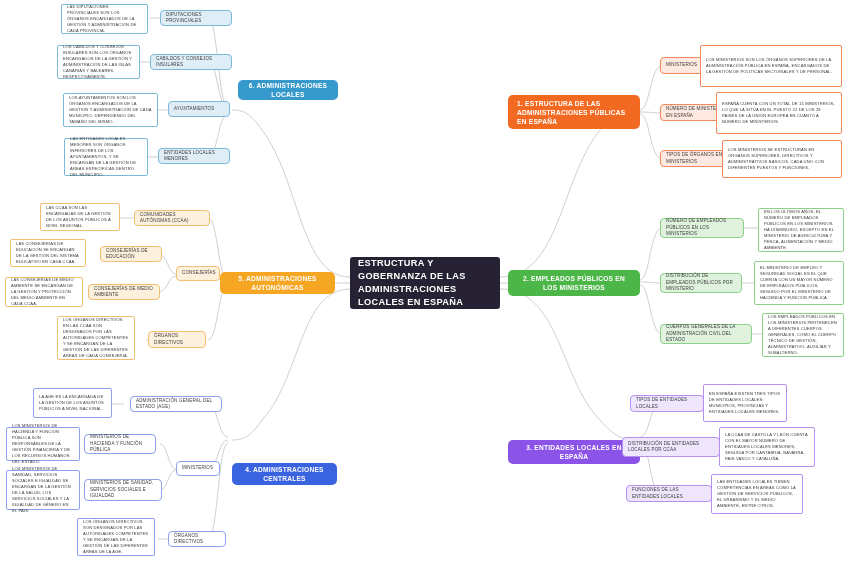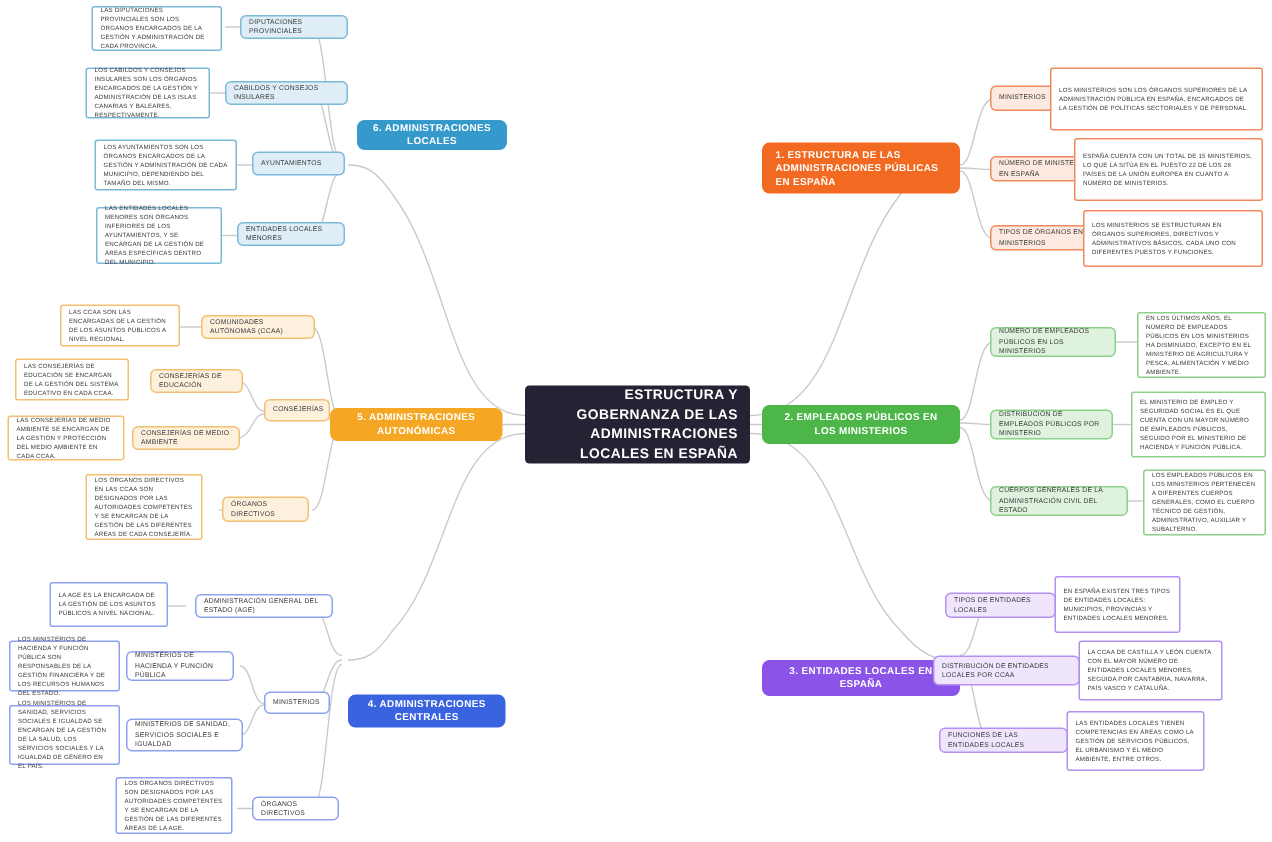--- a/index.html
+++ b/index.html
@@ -19,21 +19,21 @@
   
   .central{
     background:#262233;
     color:#ffffff;
     border-radius:3px;
     font-size:9.2px;
     font-weight:bold;
     letter-spacing:.35px;
     line-height:13px;
     display:flex;align-items:center;justify-content:center;
-    text-align:right;
+    text-align:left;
     padding:6px 8px;
   }
 
   
   .branch{
     border-radius:5px;
     color:#ffffff;
     font-size:6.6px;
     font-weight:bold;
     letter-spacing:.25px;

